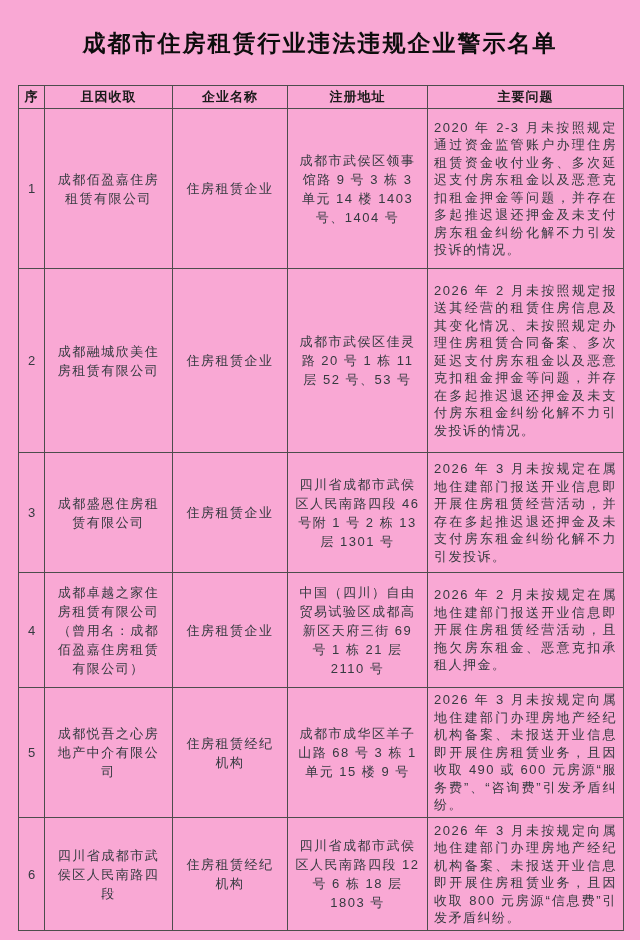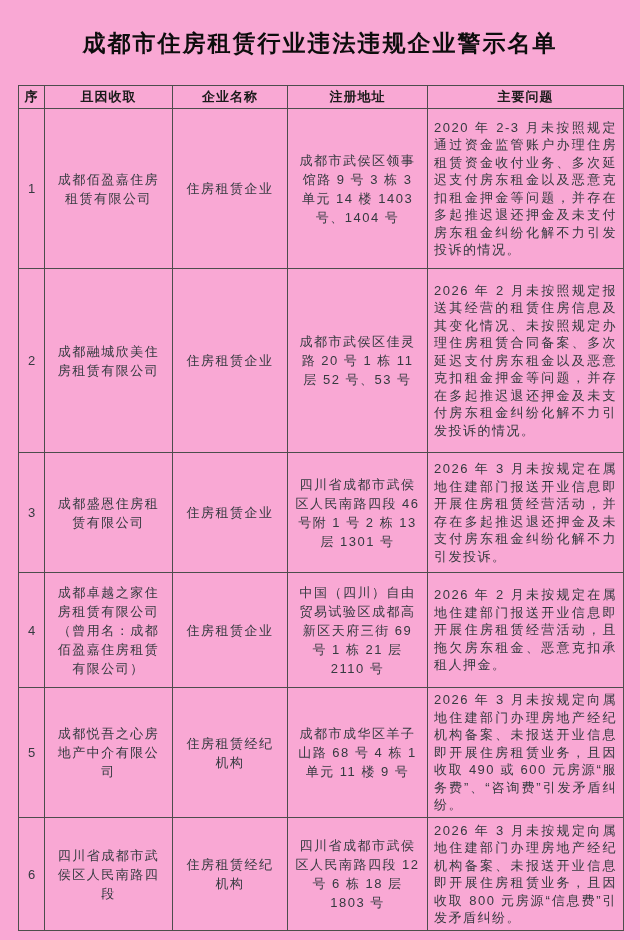--- a/index.html
+++ b/index.html
@@ -111,21 +111,21 @@
           <td class="c0">4</td>
           <td class="c1">成都卓越之家住房租赁有限公司（曾用名：成都佰盈嘉住房租赁有限公司）</td>
           <td class="c2">住房租赁企业</td>
           <td class="c3">中国（四川）自由贸易试验区成都高新区天府三街 69 号 1 栋 21 层 2110 号</td>
           <td class="c4">2026 年 2 月未按规定在属地住建部门报送开业信息即开展住房租赁经营活动，且拖欠房东租金、恶意克扣承租人押金。</td>
         </tr>
         <tr style="height: 130px;">
           <td class="c0">5</td>
           <td class="c1">成都悦吾之心房地产中介有限公司</td>
           <td class="c2">住房租赁经纪机构</td>
-          <td class="c3">成都市成华区羊子山路 68 号 4 栋 1 单元 11 楼 9 号</td>
+          <td class="c3">成都市成华区羊子山路 68 号 3 栋 1 单元 15 楼 9 号</td>
           <td class="c4">2026 年 3 月未按规定向属地住建部门办理房地产经纪机构备案、未报送开业信息即开展住房租赁业务，且因收取 490 或 600 元房源“服务费”、“咨询费”引发矛盾纠纷。</td>
         </tr>
         <tr style="height: 113px;">
           <td class="c0">6</td>
           <td class="c1">四川省成都市武侯区人民南路四段</td>
           <td class="c2">住房租赁经纪机构</td>
           <td class="c3">四川省成都市武侯区人民南路四段 12 号 6 栋 18 层 1803 号</td>
           <td class="c4">2026 年 3 月未按规定向属地住建部门办理房地产经纪机构备案、未报送开业信息即开展住房租赁业务，且因收取 800 元房源“信息费”引发矛盾纠纷。</td>
         </tr>
       </tbody>

